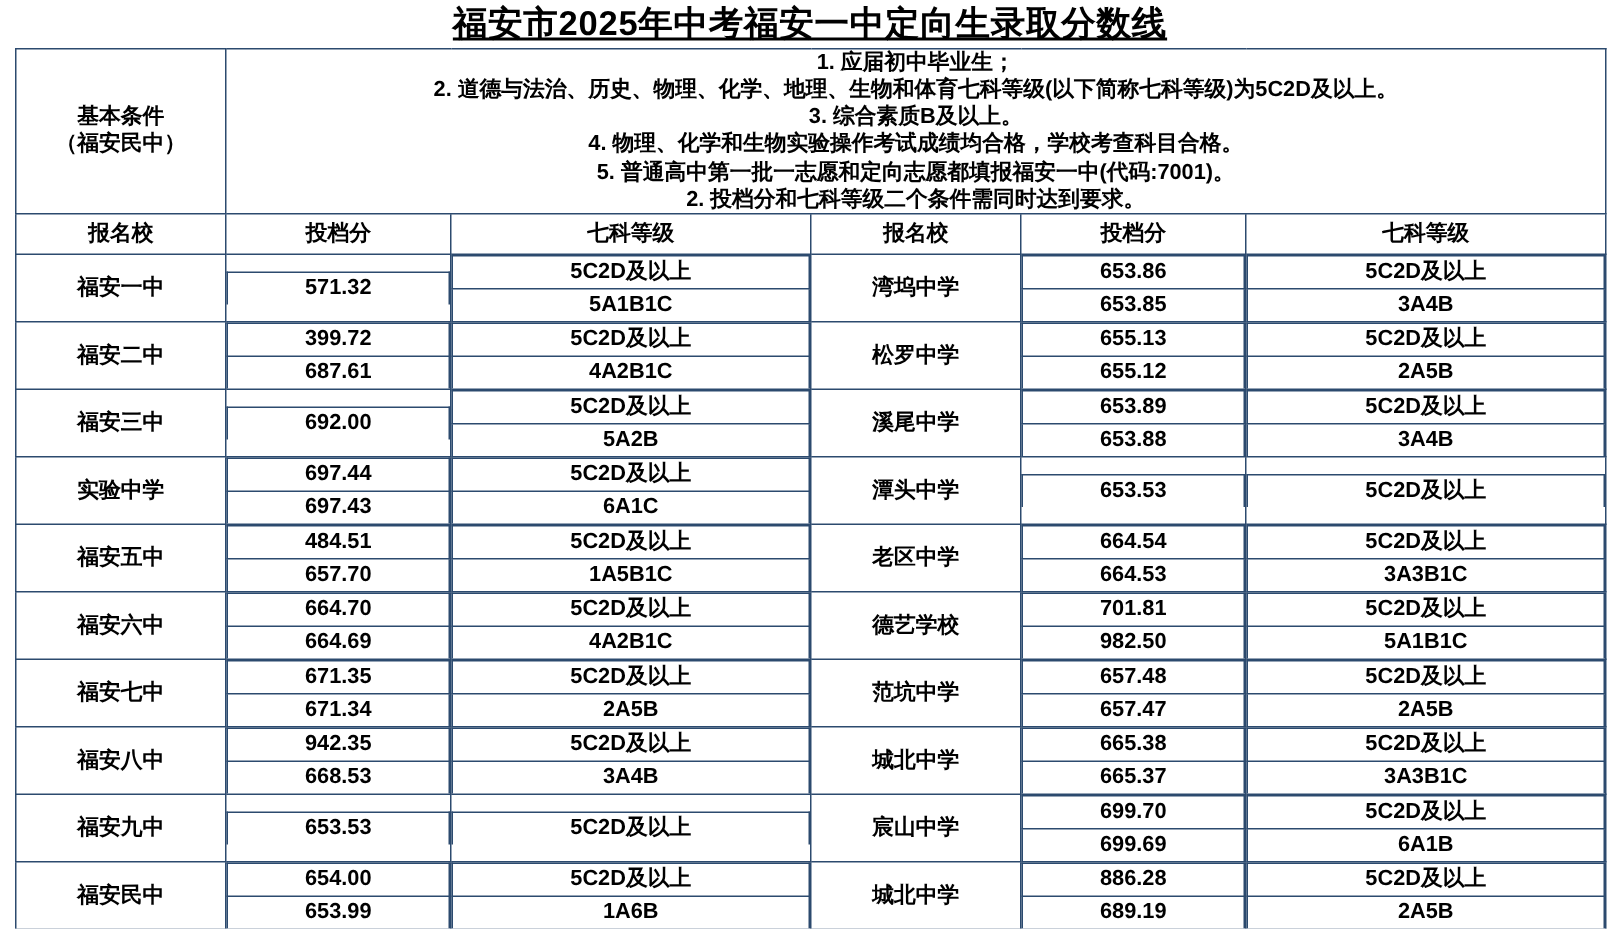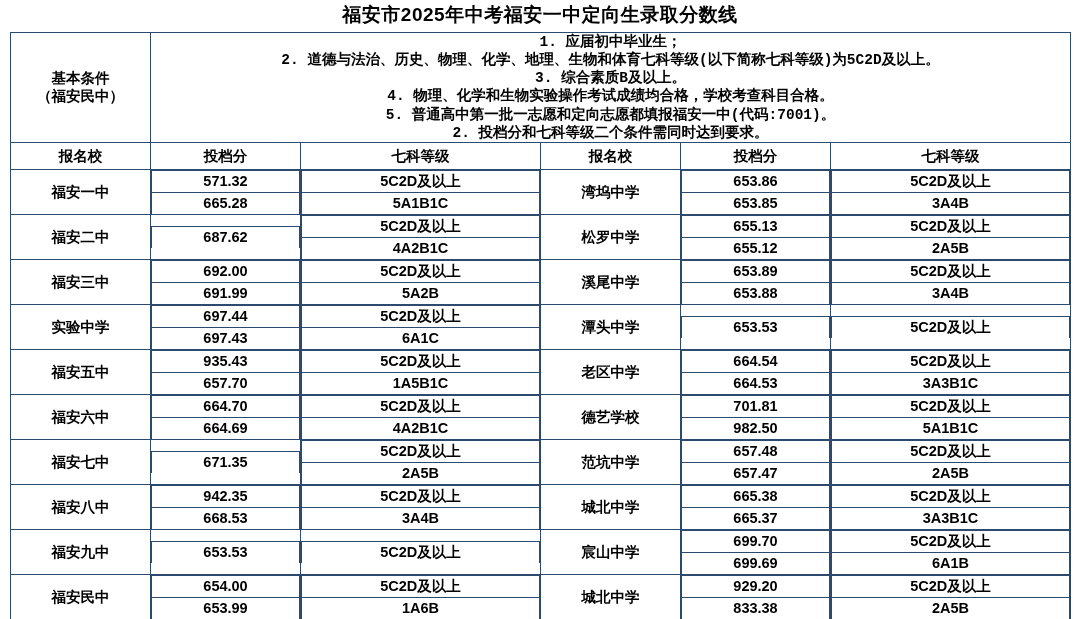--- a/index.html
+++ b/index.html
@@ -16,25 +16,26 @@
   }
   #page {
     width: 1080px;
     height: 619px;
     position: relative;
     box-sizing: border-box;
     padding: 0 10px;
   }
   #doc-title {
     text-align: center;
-    font-size: 19px;
+    font-size: 23px;
     font-weight: bold;
     line-height: 24px;
     padding: 3px 0 5px 0;
     letter-spacing: 0.5px;
+    text-decoration: underline;
   }
   table.main {
     border-collapse: collapse;
     width: 1060px;
     table-layout: fixed;
   }
   table.main td, table.main th {
     border: 1px solid #2c4a6e;
     padding: 0;
     font-size: 14.5px;
@@ -51,21 +52,20 @@
   }
   .cond-body {
     text-align: left;
     padding: 2px 6px 3px 8px;
     font-size: 14.5px;
     line-height: 1.44;
     font-weight: bold;
   }
   .cond-body div {
     white-space: nowrap;
-    font-family: Liberation Mono, monospace;
   }
   col.c-school { width: 140px; }
   col.c-score  { width: 150px; }
   col.c-grade  { width: 240px; }
 
   .hdr td {
     height: 26px;
     font-size: 15px;
     font-weight: bold;
   }
@@ -131,23 +131,20 @@
     </tbody>
     <tbody id="body-rows">
         <tr>
           <td class="row-school">福安一中</td>
           <td class="grp-cell">
             <table class="inner">
               <tbody>
                 <tr>
                   <td>571.32</td>
                 </tr>
-                <tr>
-                  <td>665.28</td>
-                </tr>
               </tbody>
             </table>
           </td>
           <td class="grp-cell">
             <table class="inner">
               <tbody>
                 <tr>
                   <td>5C2D及以上</td>
                 </tr>
                 <tr>
@@ -181,21 +178,24 @@
               </tbody>
             </table>
           </td>
         </tr>
         <tr>
           <td class="row-school">福安二中</td>
           <td class="grp-cell">
             <table class="inner">
               <tbody>
                 <tr>
-                  <td>687.62</td>
+                  <td>399.72</td>
+                </tr>
+                <tr>
+                  <td>687.61</td>
                 </tr>
               </tbody>
             </table>
           </td>
           <td class="grp-cell">
             <table class="inner">
               <tbody>
                 <tr>
                   <td>5C2D及以上</td>
                 </tr>
@@ -232,23 +232,20 @@
           </td>
         </tr>
         <tr>
           <td class="row-school">福安三中</td>
           <td class="grp-cell">
             <table class="inner">
               <tbody>
                 <tr>
                   <td>692.00</td>
                 </tr>
-                <tr>
-                  <td>691.99</td>
-                </tr>
               </tbody>
             </table>
           </td>
           <td class="grp-cell">
             <table class="inner">
               <tbody>
                 <tr>
                   <td>5C2D及以上</td>
                 </tr>
                 <tr>
@@ -328,21 +325,21 @@
               </tbody>
             </table>
           </td>
         </tr>
         <tr>
           <td class="row-school">福安五中</td>
           <td class="grp-cell">
             <table class="inner">
               <tbody>
                 <tr>
-                  <td>935.43</td>
+                  <td>484.51</td>
                 </tr>
                 <tr>
                   <td>657.70</td>
                 </tr>
               </tbody>
             </table>
           </td>
           <td class="grp-cell">
             <table class="inner">
               <tbody>
@@ -434,20 +431,23 @@
           </td>
         </tr>
         <tr>
           <td class="row-school">福安七中</td>
           <td class="grp-cell">
             <table class="inner">
               <tbody>
                 <tr>
                   <td>671.35</td>
                 </tr>
+                <tr>
+                  <td>671.34</td>
+                </tr>
               </tbody>
             </table>
           </td>
           <td class="grp-cell">
             <table class="inner">
               <tbody>
                 <tr>
                   <td>5C2D及以上</td>
                 </tr>
                 <tr>
@@ -604,24 +604,24 @@
                   <td>1A6B</td>
                 </tr>
               </tbody>
             </table>
           </td>
           <td class="row-school">城北中学</td>
           <td class="grp-cell">
             <table class="inner">
               <tbody>
                 <tr>
-                  <td>929.20</td>
-                </tr>
-                <tr>
-                  <td>833.38</td>
+                  <td>886.28</td>
+                </tr>
+                <tr>
+                  <td>689.19</td>
                 </tr>
               </tbody>
             </table>
           </td>
           <td class="grp-cell">
             <table class="inner">
               <tbody>
                 <tr>
                   <td>5C2D及以上</td>
                 </tr>

